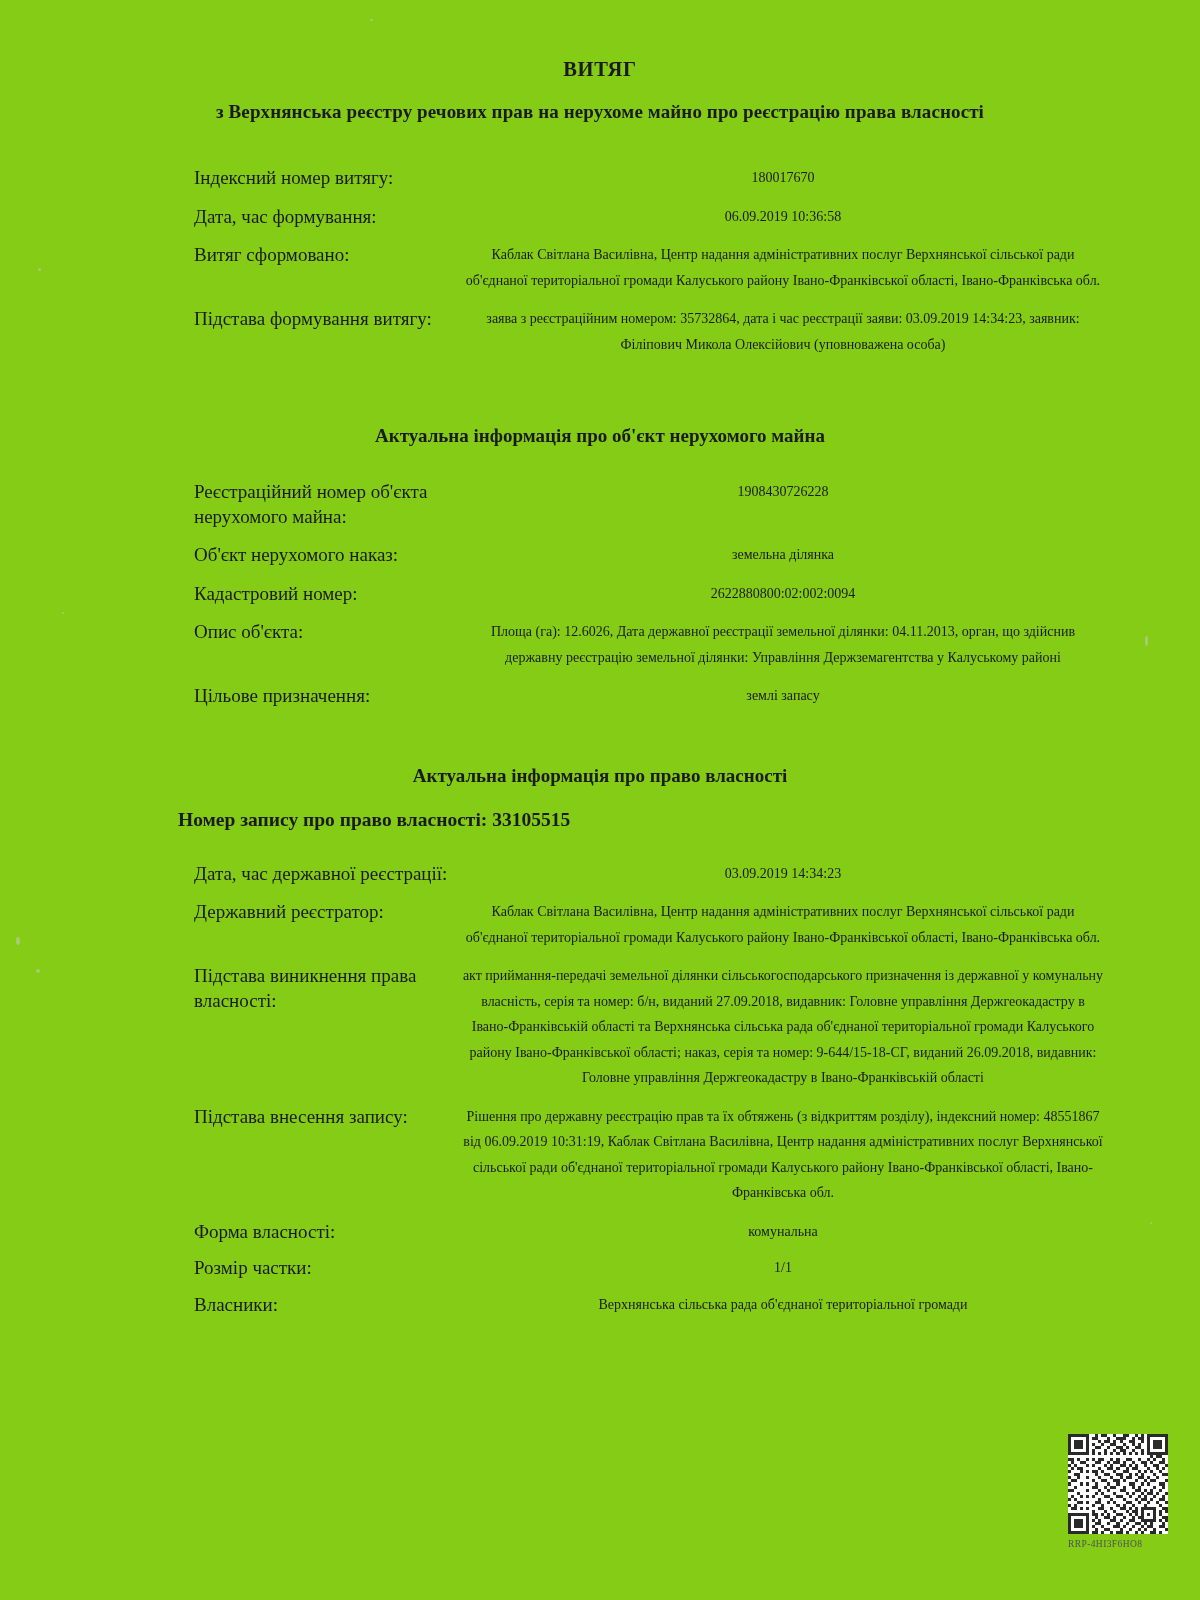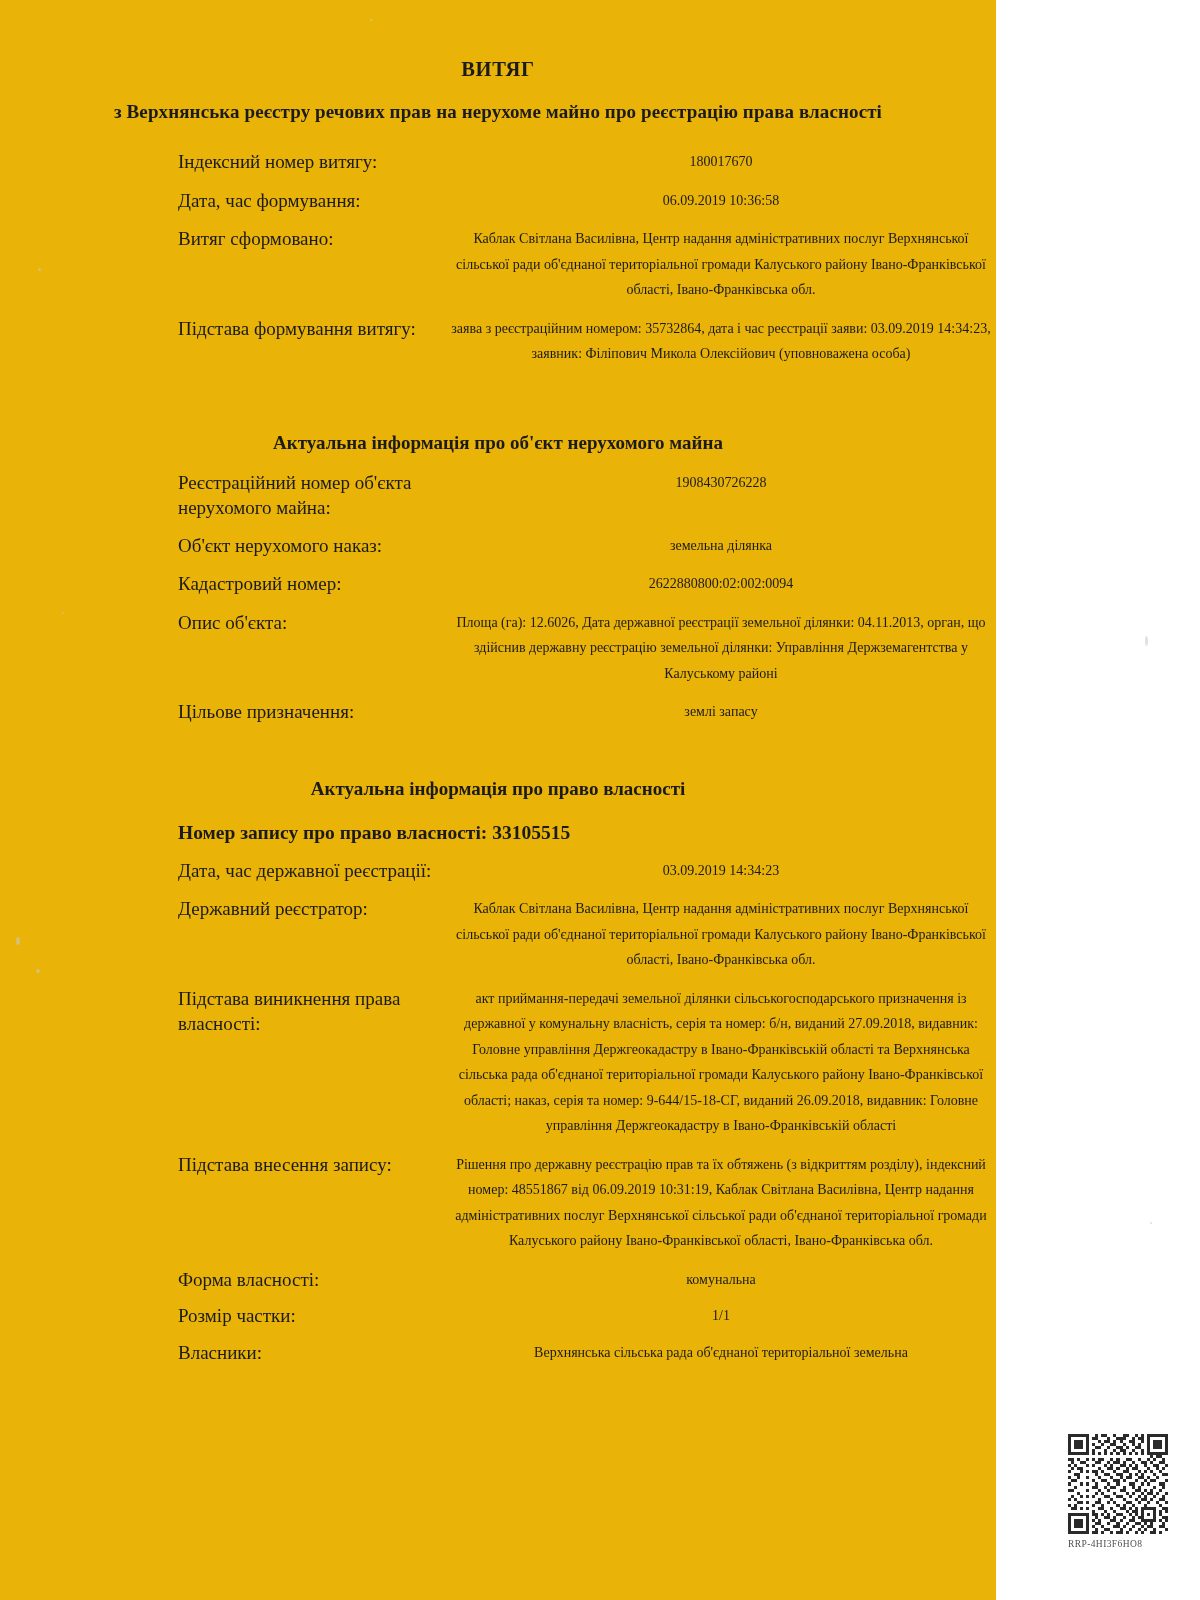--- a/index.html
+++ b/index.html
@@ -13,25 +13,25 @@
     height: 1600px;
     position: relative;
     overflow: hidden;
     font-family: "Liberation Serif", "DejaVu Serif", serif;
     color: #1b1b1b;
     -webkit-font-smoothing: antialiased;
   }
 
   .page {
     position: relative;
-    width: 996px;
+    width: 1200px;
     height: 1600px;
     box-sizing: border-box;
     padding: 0;
-    background: #eab308;
+    background: #84cc16;
   }
 
   
   .speck {
     position: absolute;
     background: #c9c9c9;
     border-radius: 50%;
     opacity: .55;
   }
 
@@ -63,21 +63,21 @@
 
   .record-number {
     font-weight: bold;
     font-size: 19.5px;
     margin: 0;
     padding-top: 22px;
     padding-left: 178px;
   }
 
   .fields {
-    margin: 0;
+    margin: 16px;
     padding: 0;
   }
   .fields.block-1 { padding-top: 26px; }
   .fields.block-2 { padding-top: 16px; }
   .fields.block-3 { padding-top: 14px; }
 
   .field-row {
     display: flex;
     align-items: flex-start;
     padding-left: 178px;
@@ -205,21 +205,21 @@
     <div class="field-row tight">
       <div class="field-label">Форма власності:</div>
       <div class="field-value">комунальна</div>
     </div>
     <div class="field-row tight">
       <div class="field-label">Розмір частки:</div>
       <div class="field-value">1/1</div>
     </div>
     <div class="field-row tight">
       <div class="field-label">Власники:</div>
-      <div class="field-value">Верхнянська сільська рада об'єднаної територіальної земельна</div>
+      <div class="field-value">Верхнянська сільська рада об'єднаної територіальної громади</div>
     </div>
   </div>
 
   <div class="qr-wrap">
     <svg class="qr-code" viewBox="0 0 33 33" shape-rendering="crispEdges">
       <rect width="33" height="33" fill="#ffffff"></rect>
       <g fill="#2a2a2a">
 
         <rect x="0" y="0" width="7" height="1"></rect>
           <rect x="0" y="6" width="7" height="1"></rect>

